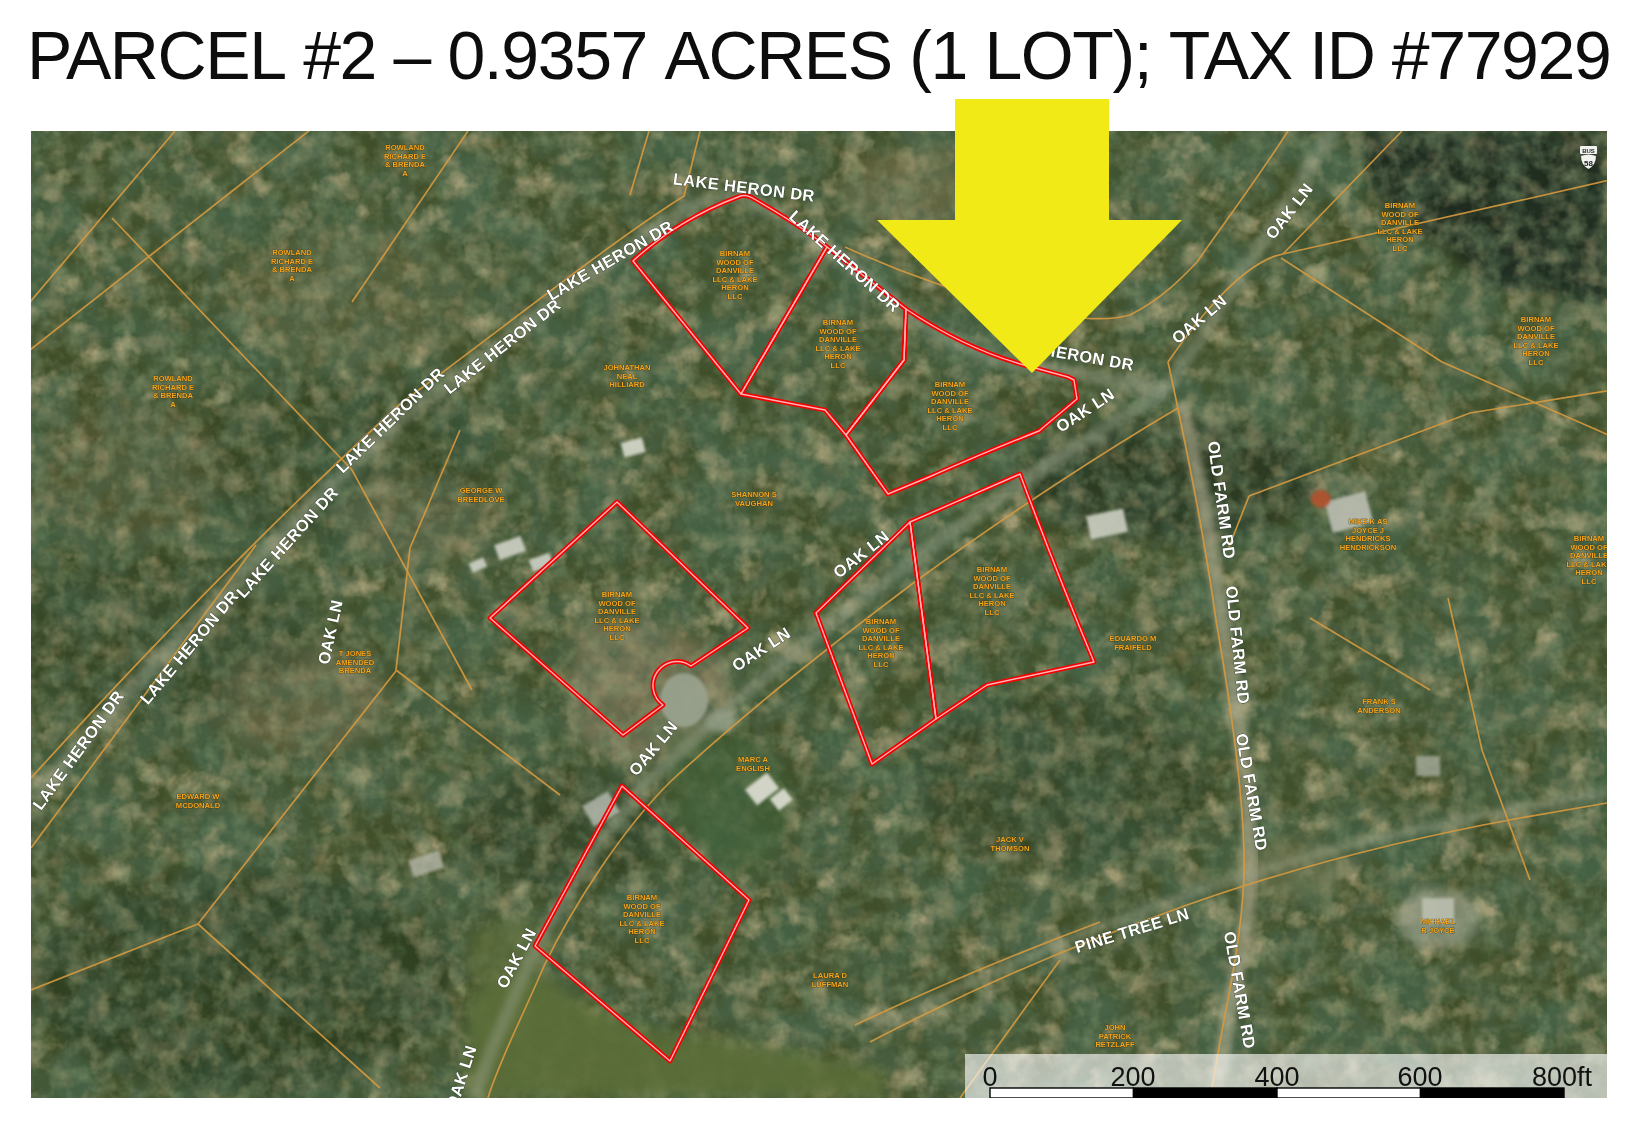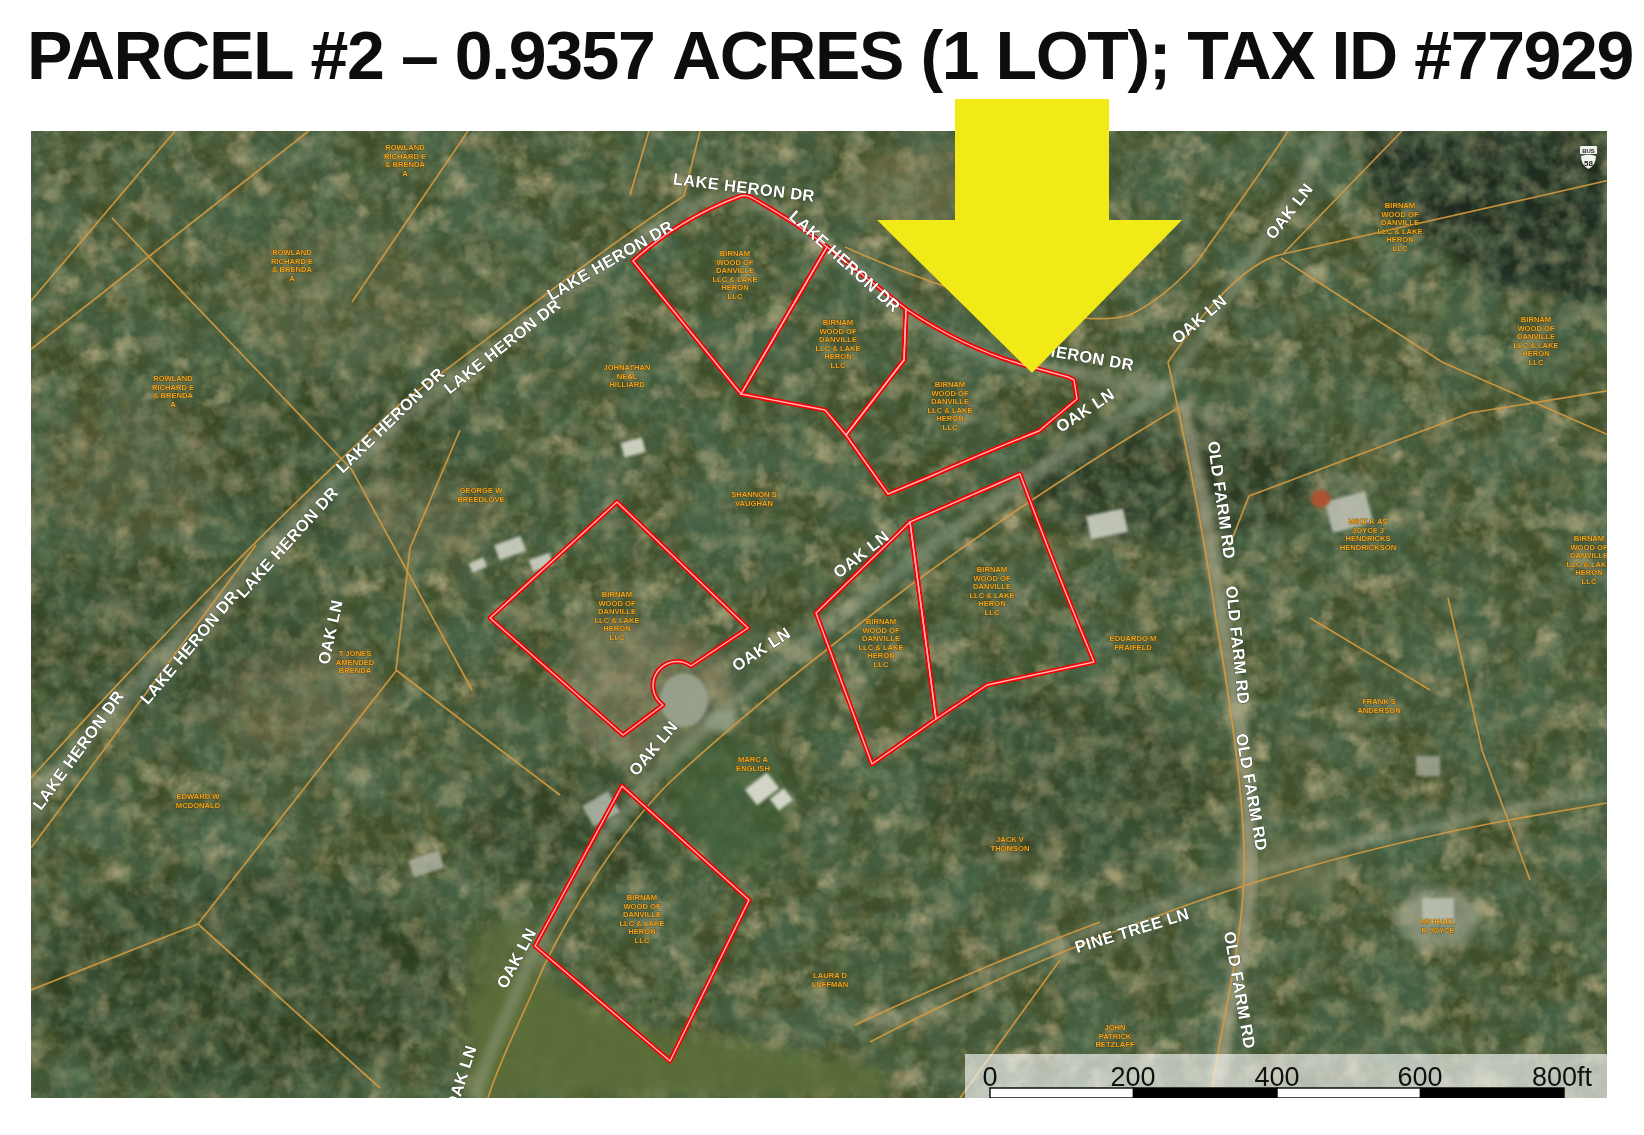--- a/index.html
+++ b/index.html
@@ -3,21 +3,21 @@
 <meta charset="utf-8">
 <style>
   html,body{margin:0;padding:0;background:#fff;}
   .page{position:relative;width:1644px;height:1135px;background:#fff;overflow:hidden;
         font-family:"Liberation Sans", sans-serif;}
 </style>
 </head>
 <body>
 <div class="page">
 
-<div style="position:absolute;left:27px;top:16px;width:1610px;font-weight:bold;font-size:68px;letter-spacing:-1.4px;color:#0d0d0d;white-space:nowrap;">PARCEL&nbsp;#2&nbsp;–&nbsp;0.9357&nbsp;ACRES&nbsp;(1&nbsp;LOT);&nbsp;TAX&nbsp;ID&nbsp;#77929</div>
+<div style="position:absolute;left:27px;top:16px;width:1610px;font-weight:normal;font-size:68px;letter-spacing:-1.4px;color:#0d0d0d;white-space:nowrap;">PARCEL&nbsp;#2&nbsp;–&nbsp;0.9357&nbsp;ACRES&nbsp;(1&nbsp;LOT);&nbsp;TAX&nbsp;ID&nbsp;#77929</div>
 
 <svg width="1644" height="1135" viewBox="0 0 1644 1135" style="position:absolute;left:0;top:0;">
 <defs>
   <clipPath id="mapclip">
           <rect x="31" y="131" width="1576" height="967"></rect>
         </clipPath>
   <filter id="blobs1" x="-10%" y="-10%" width="120%" height="120%">
     <feTurbulence type="fractalNoise" baseFrequency="0.016" numOctaves="5" seed="7" result="n"></feTurbulence>
     <feColorMatrix in="n" type="matrix" values="0 0 0 0 0.07  0 0 0 0 0.14  0 0 0 0 0.07  3.0 0 0 0 -1.1"></feColorMatrix>
   </filter>

